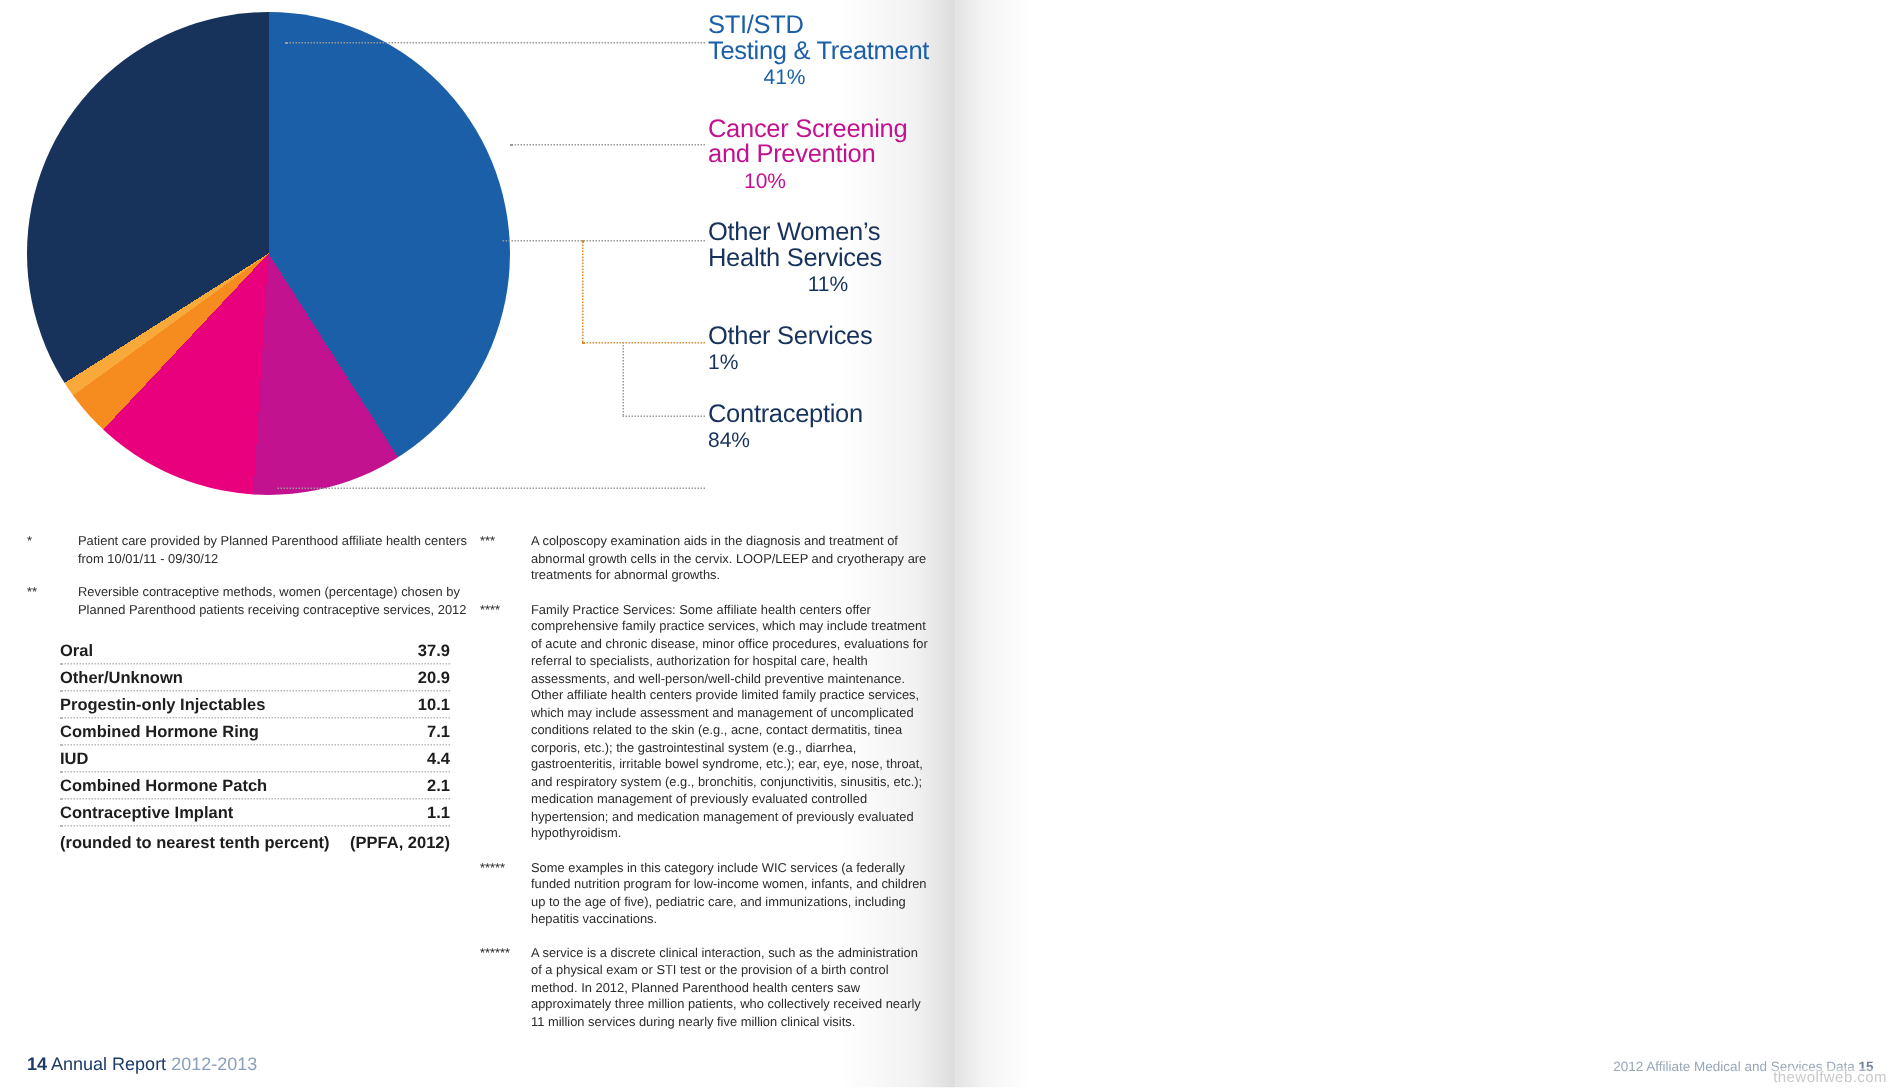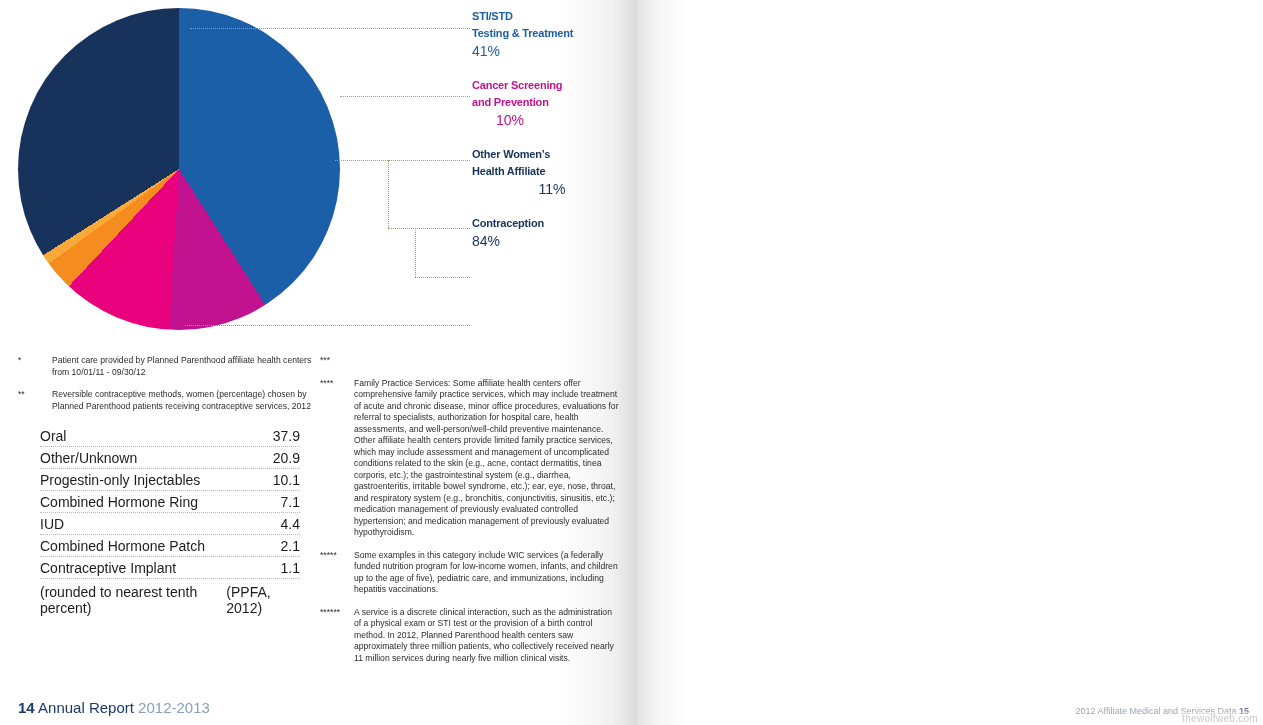--- a/index.html
+++ b/index.html
@@ -30,45 +30,45 @@
     text-align: right;
   }
 
   
   .pie-wrap { position: absolute; left: 18px; top: 8px; width: 330px; height: 330px; }
   .pie { position: absolute; left: 0; top: 0; width: 322px; height: 322px; border-radius: 50%; }
 
   
   .legend { position: absolute; left: 472px; top: 8px; width: 160px; }
   .legend-item { margin-bottom: 14px; }
-  .legend-title { font-weight: bold; font-size: 11px; line-height: 17px; letter-spacing: -0.2px; }
+  .legend-title { font-weight: normal; font-size: 17px; line-height: 17px; letter-spacing: -0.2px; }
   .legend-pct { font-size: 14px; line-height: 17px; margin-top: 1px; }
 
   
   .leader { position: absolute; border-color: #9a9a9a; }
 
   
   .fn-col-a { position: absolute; left: 18px; top: 355px; width: 300px; font-size: 8.6px; color: #2b2b2b; line-height: 11.5px; }
   .fn-col-b { position: absolute; left: 320px; top: 355px; width: 300px; font-size: 8.6px; color: #2b2b2b; line-height: 11.5px; }
   .fn-row { display: flex; margin-bottom: 11px; }
   .fn-mark { width: 34px; flex: 0 0 34px; }
   .fn-text { flex: 1 1 auto; }
 
   
-  .ctable { position: absolute; left: 40px; top: 425px; width: 260px; font-size: 14px; color: #1d1d1d; }
+  .ctable { position: absolute; left: 40px; top: 425px; width: 260px; font-size: 11px; color: #1d1d1d; font-weight: bold; }
   .ctable .crow {
     display: flex; justify-content: space-between;
     padding: 3px 0 2px 0;
     border-bottom: 1px dotted #b9b9b9;
   }
   .ctable .crow.last { border-bottom: none; padding-top: 5px; }
 
   .page-footer-left {
     position: absolute; left: 18px; bottom: 9px;
-    font-size: 15px; color: #1b3a6b;
+    font-size: 12px; color: #1b3a6b;
   }
   .page-footer-left .num { font-weight: bold; }
   .page-footer-left .yr { color: #8aa0bd; }
   .page-footer-right {
     position: absolute; right: 14px; bottom: 9px;
     font-size: 9px; color: #9aa7b7;
   }
   .page-footer-right .num { font-weight: bold; color: #6f8099; }
   .wm {
     position: absolute; right: 2px; bottom: 0;
@@ -102,40 +102,44 @@
     <div class="leader" style="left:415px; top:277px; width:55px; border-top:1px dotted #9a9a9a;"></div>
     <div class="leader" style="left:185px; top:325px; width:285px; border-top:1px dotted #9a9a9a;"></div>
 
     <div class="legend">
 
       <div class="legend-item" style="margin-bottom:17px;">
         <div class="legend-title" style="color:#1b5fa8;">
           <span>STI/STD</span><br>
           <span>Testing &amp; Treatment</span>
         </div>
-        <div class="legend-pct" style="color:#1b5fa8;">41%</div>
+        <div class="legend-pct" style="color:#1b5fa8;margin-left:37px;">41%</div>
       </div>
 
       <div class="legend-item" style="margin-bottom:17px;">
         <div class="legend-title" style="color:#c2128f;">
           <span>Cancer Screening</span><br>
           <span>and Prevention</span>
         </div>
         <div class="legend-pct" style="color:#c2128f;margin-left:24px;">10%</div>
       </div>
 
       <div class="legend-item" style="margin-bottom:17px;">
         <div class="legend-title" style="color:#17335c;">
           <span>Other Women’s</span><br>
-          <span>Health Affiliate</span>
+          <span>Health Services</span>
         </div>
         <div class="legend-pct" style="color:#17335c;text-align:center;">11%</div>
       </div>
 
 
+      <div class="legend-item" style="margin-bottom:17px;">
+        <div class="legend-title" style="color:#17335c;">Other Services</div>
+        <div class="legend-pct" style="color:#17335c;">1%</div>
+      </div>
 
       <div class="legend-item">
         <div class="legend-title" style="color:#17335c;">Contraception</div>
         <div class="legend-pct" style="color:#17335c;">84%</div>
       </div>
     </div>
 
     <div class="fn-col-a">
       <div class="fn-row">
         <div class="fn-mark">*</div>
@@ -178,20 +182,21 @@
       </div>
       <div class="crow last">
         <span>(rounded to nearest tenth percent)</span>
         <span>(PPFA, 2012)</span>
       </div>
     </div>
 
     <div class="fn-col-b">
       <div class="fn-row">
         <div class="fn-mark">***</div>
+        <div class="fn-text">A colposcopy examination aids in the diagnosis and treatment of abnormal growth cells in the cervix.  LOOP/LEEP and cryotherapy are treatments for abnormal growths.</div>
       </div>
       <div class="fn-row">
         <div class="fn-mark">****</div>
         <div class="fn-text">Family Practice Services: Some affiliate health centers offer comprehensive family practice services, which may include treatment of acute and chronic disease, minor office procedures, evaluations for referral to specialists, authorization for hospital care, health assessments, and well-person/well-child preventive maintenance. Other affiliate health centers provide limited family practice services, which may include assessment and management of uncomplicated conditions related to the skin (e.g., acne, contact dermatitis, tinea corporis, etc.); the gastrointestinal system (e.g., diarrhea, gastroenteritis, irritable bowel syndrome, etc.); ear, eye, nose, throat, and respiratory system (e.g., bronchitis, conjunctivitis, sinusitis, etc.); medication management of previously evaluated controlled hypertension; and medication management of previously evaluated hypothyroidism.</div>
       </div>
       <div class="fn-row">
         <div class="fn-mark">*****</div>
         <div class="fn-text">Some examples in this category include WIC services (a federally funded nutrition program for low-income women, infants, and children up to the age of five), pediatric care, and immunizations, including hepatitis vaccinations.</div>
       </div>
       <div class="fn-row">

